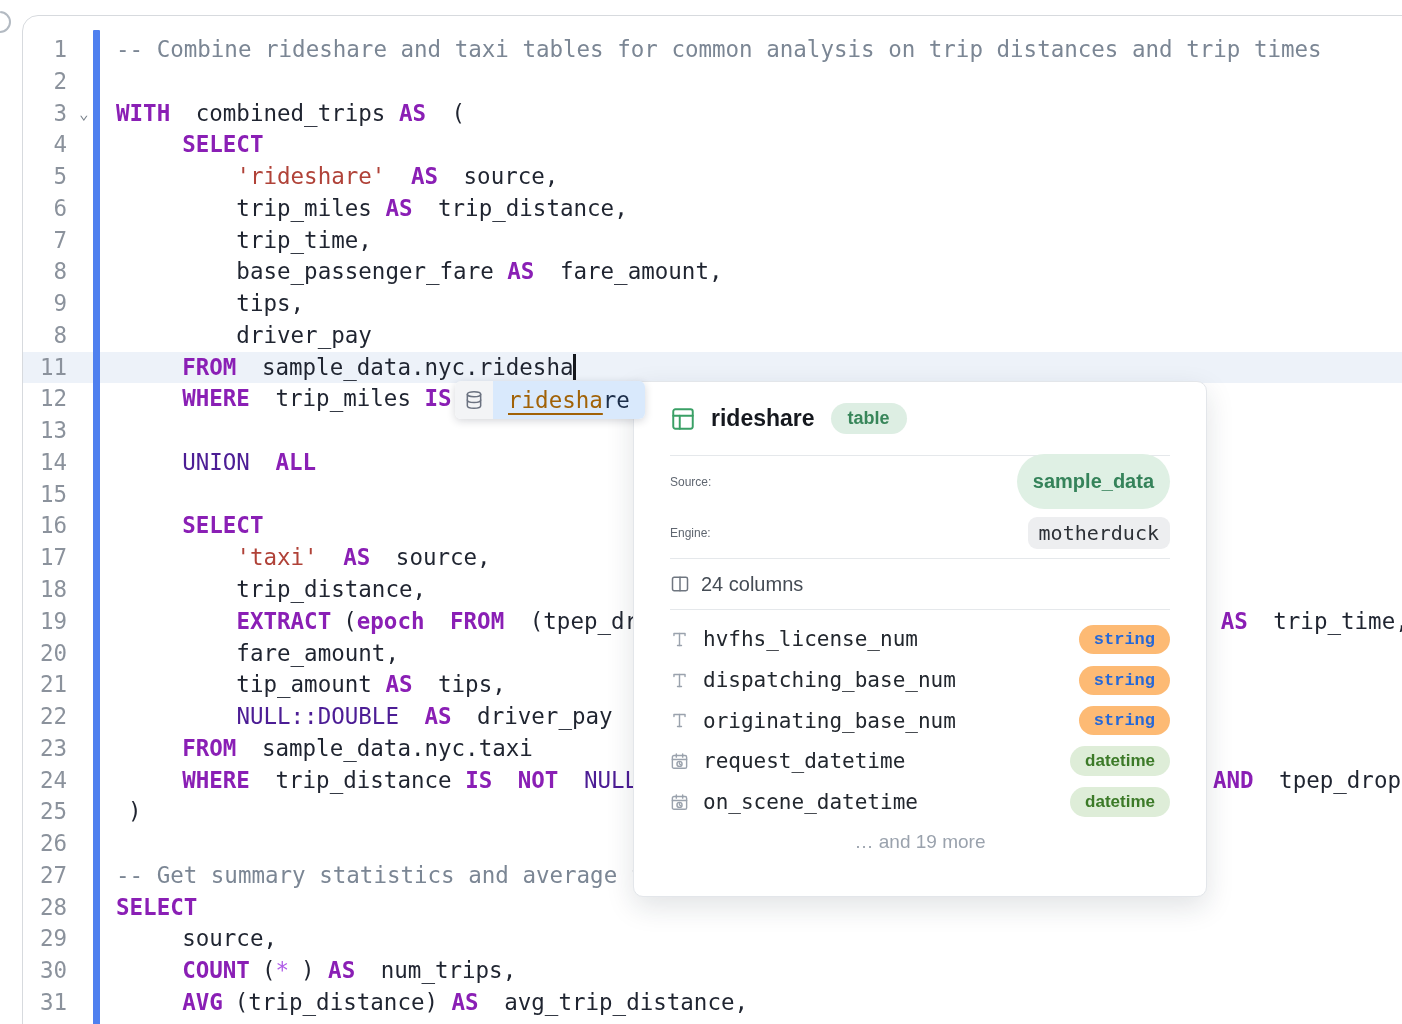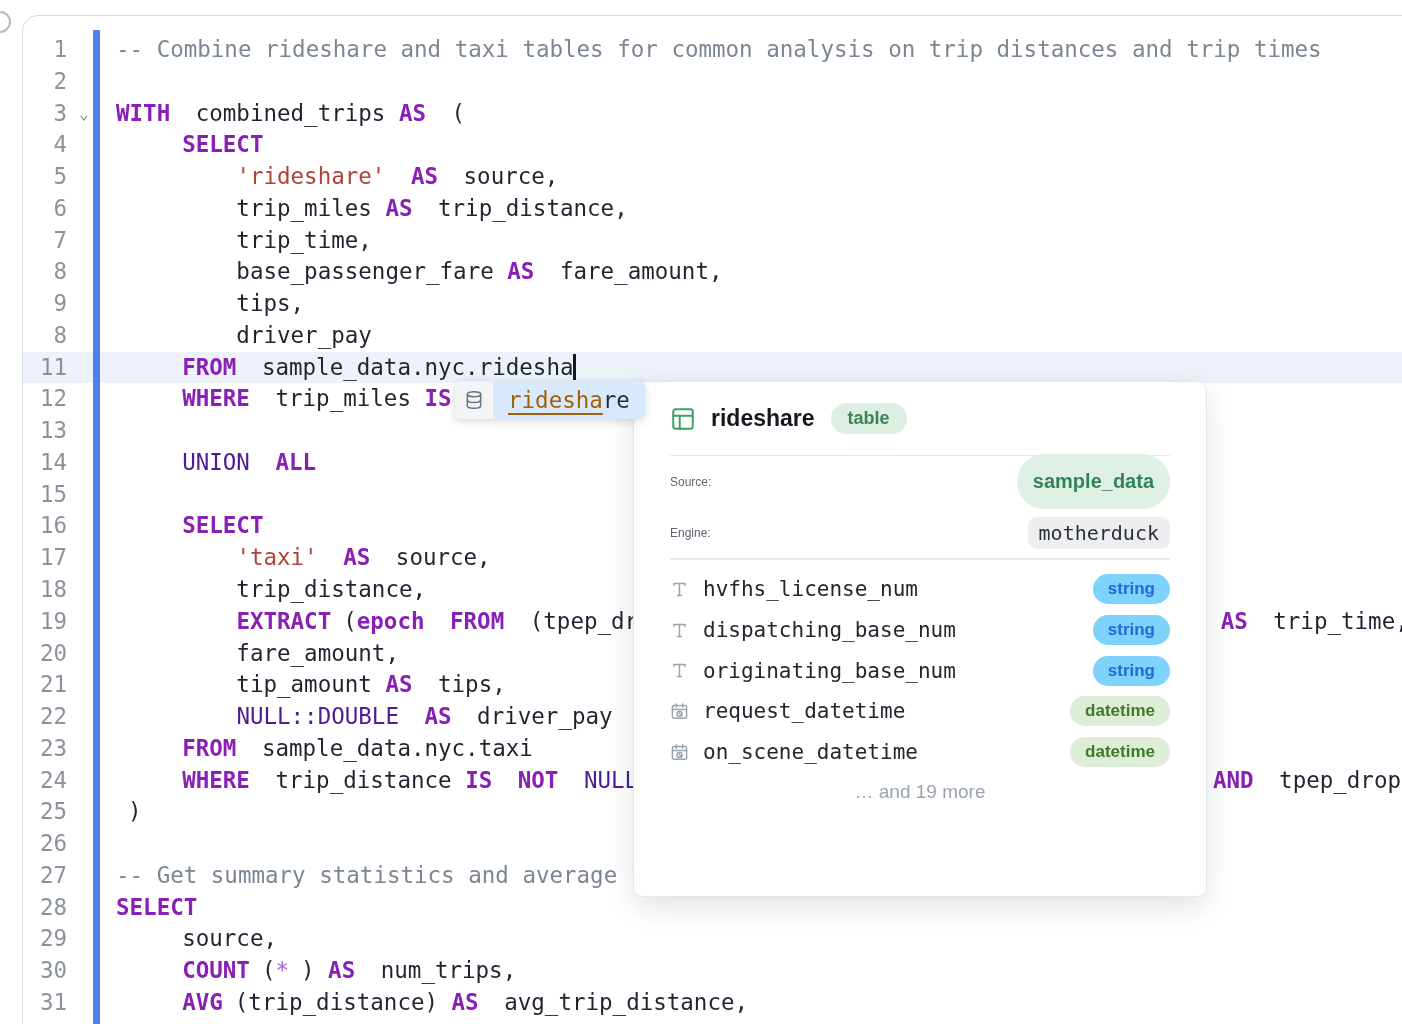--- a/index.html
+++ b/index.html
@@ -63,21 +63,21 @@
                border-radius:9px; font-family:"DejaVu Sans Mono",monospace; }
   .cols-summary { height:50px; display:flex; align-items:center; gap:11px;
                   color:#454c55; font-size:20px; }
   .cols-summary .c-icon { color:#6f7680; display:flex; }
   .col-list { padding:9px 0 0 0; }
   .col-row { height:40.7px; display:flex; align-items:center; }
   .col-row .f-icon { width:24px; color:#9aa2ad; display:flex; }
   .col-name { font-family:"DejaVu Sans Mono",monospace; font-size:21px; color:#22272e;
               margin-left:9px; flex:1; }
   .type-pill { font-size:17px; font-weight:bold; padding:5px 15px; border-radius:999px; }
-  .type-blue { background:#7dd3fc; color:#2468d9; }
+  .type-blue { background:#fdba74; color:#2468d9;font-family:Liberation Mono, monospace; }
   .type-grn  { background:#deedd8; color:#3c7a28; }
   .more-row { margin-top:9px; text-align:center; color:#9aa2ad; font-size:19px; }
 </style>
 </head>
 <body>
 
 <div class="page">
 
   <div class="cell-dot"></div>
 
@@ -147,20 +147,29 @@
         <div class="kv">
           <span class="kv-label">Source:</span>
           <span class="pill-green">sample_data</span>
         </div>
         <div class="kv">
           <span class="kv-label">Engine:</span>
           <span class="pill-gray">motherduck</span>
         </div>
       </div>
     <hr>
+    <div class="cols-summary">
+      <span class="c-icon">
+          <svg width="20" height="20" viewBox="0 0 24 24" fill="none" stroke="currentColor" stroke-width="1.8" stroke-linecap="round" stroke-linejoin="round">
+            <rect x="3" y="4" width="18" height="16" rx="2"></rect>
+            <path d="M12 4v16"></path>
+          </svg>
+        </span>
+      <span>24 columns</span>
+    </div>
     <hr>
     <div class="col-list" id="col-list">
         <div class="col-row">
           <span class="f-icon">
             <svg width="19" height="19" viewBox="0 0 24 24" fill="none" stroke="currentColor" stroke-width="1.8" stroke-linecap="round" stroke-linejoin="round">
               <polyline points="5 7 5 4.5 19 4.5 19 7"></polyline>
               <line x1="9.5" y1="19.5" x2="14.5" y2="19.5"></line>
               <line x1="12" y1="4.5" x2="12" y2="19.5"></line>
             </svg>
           </span>

